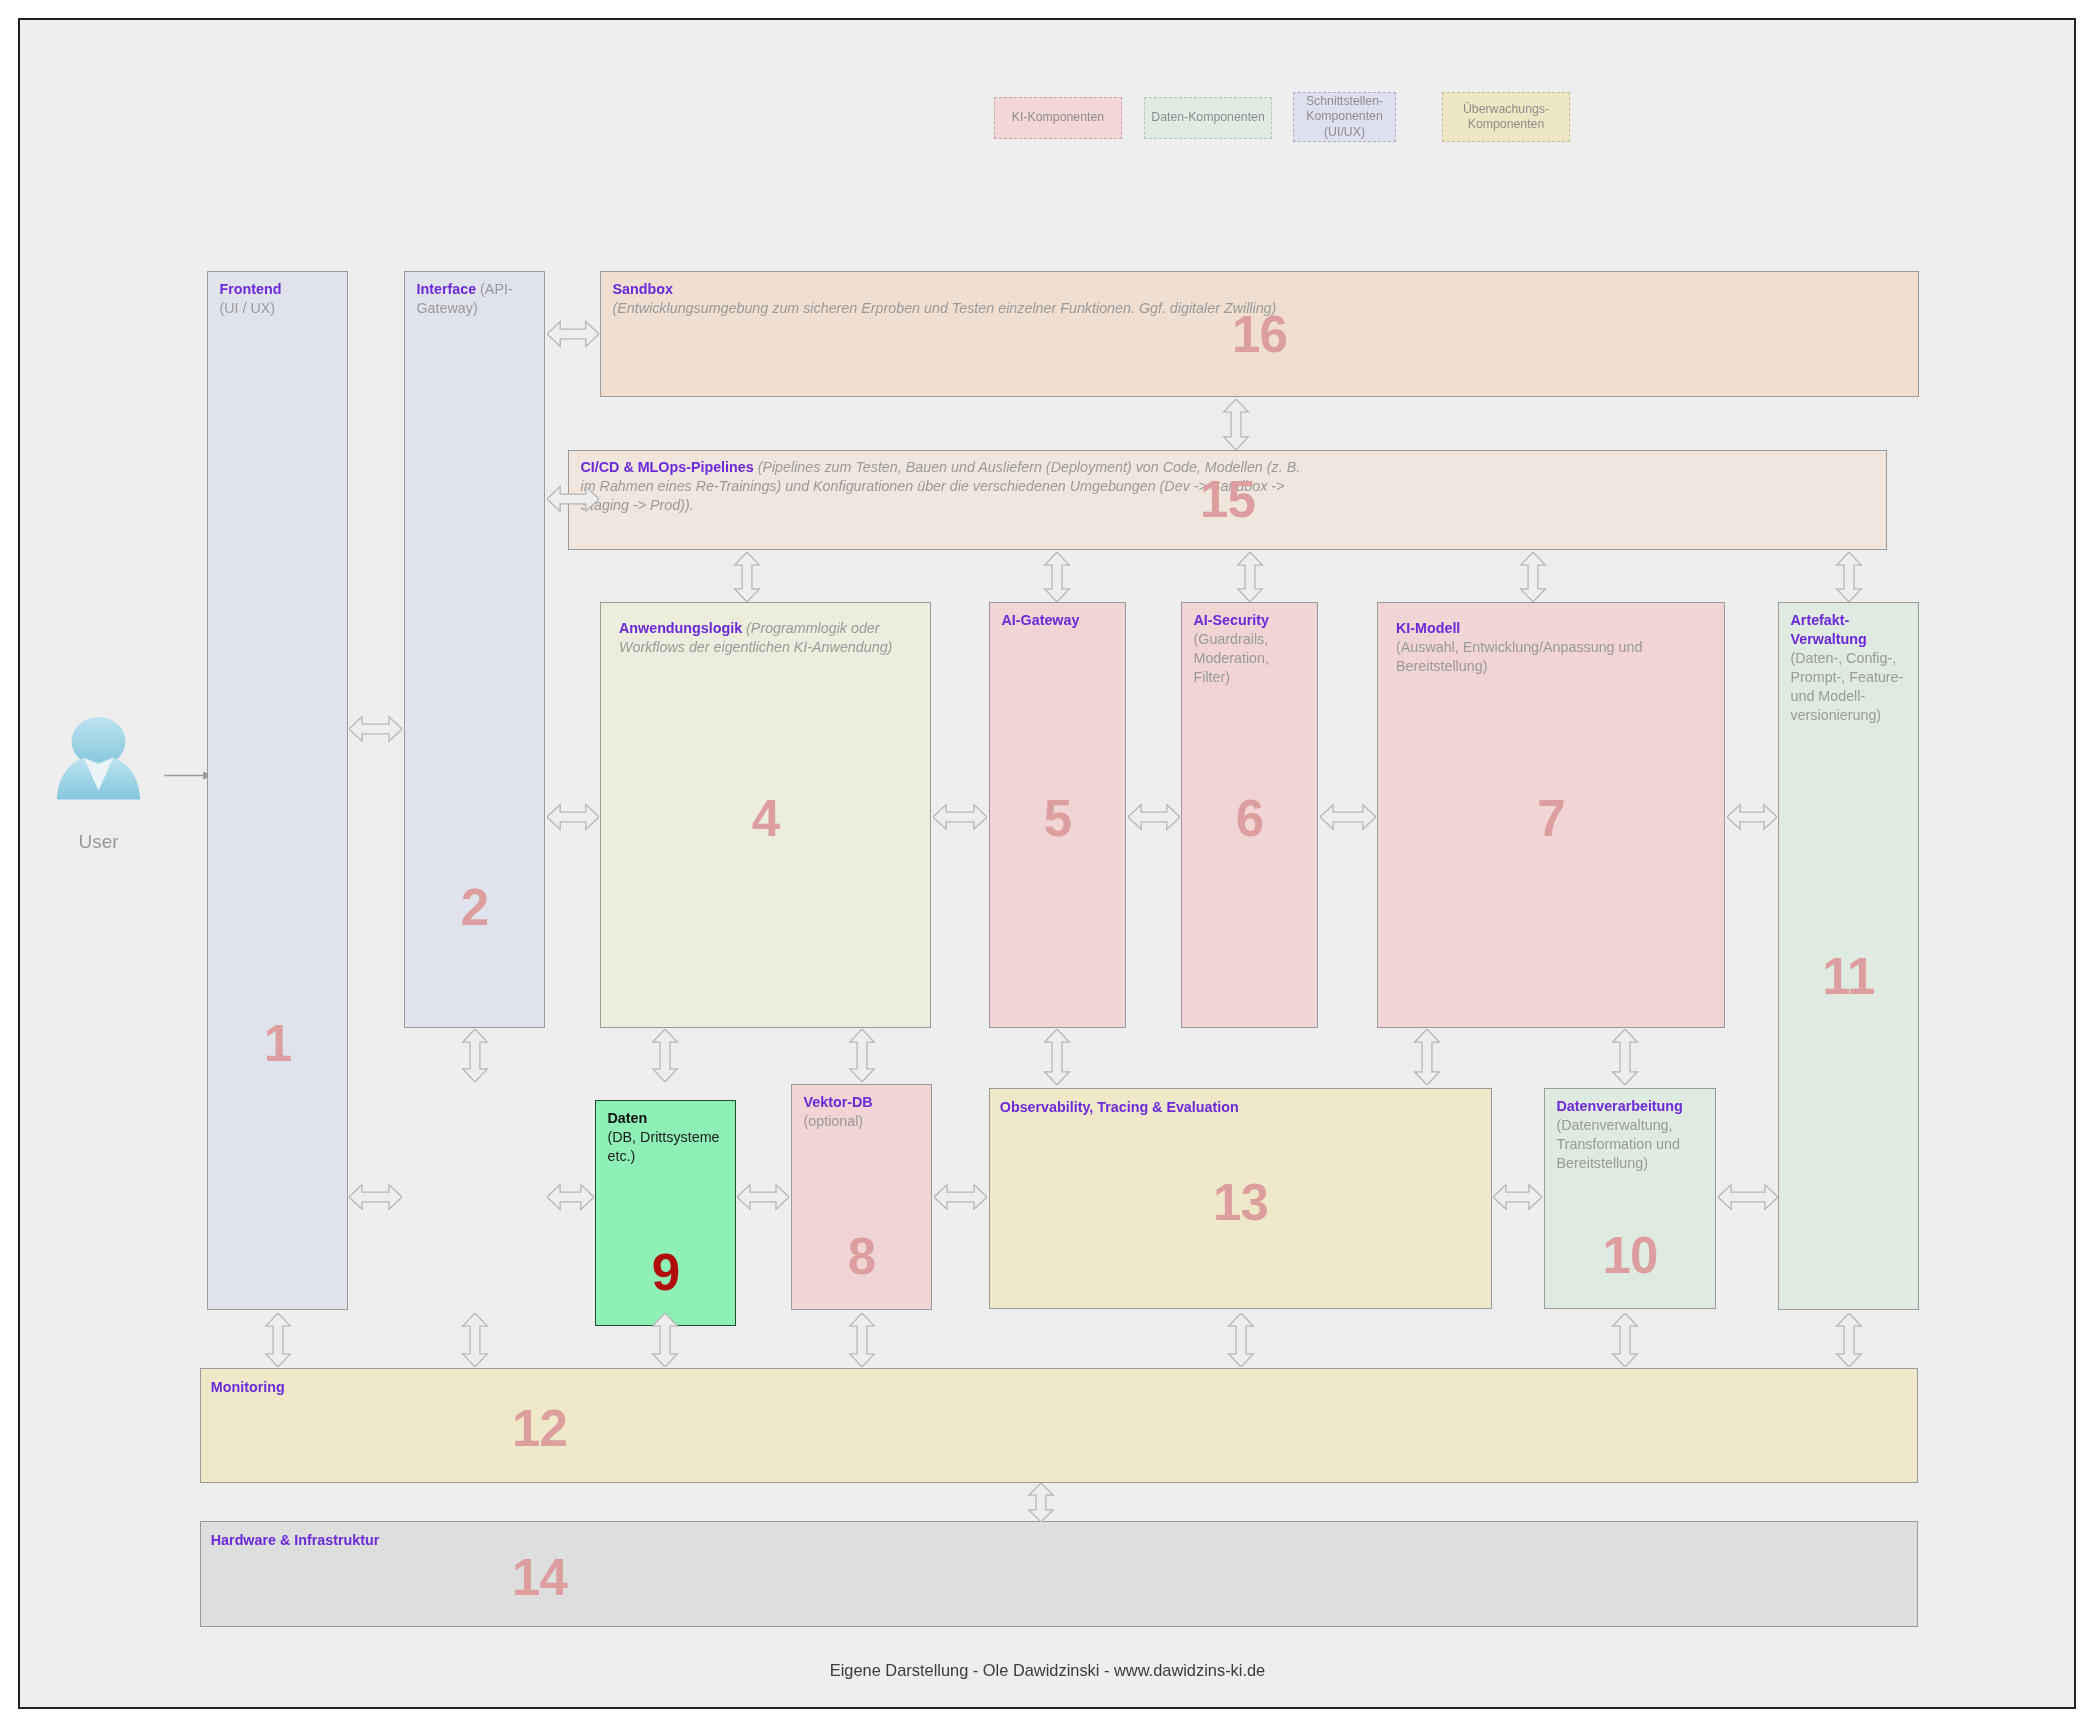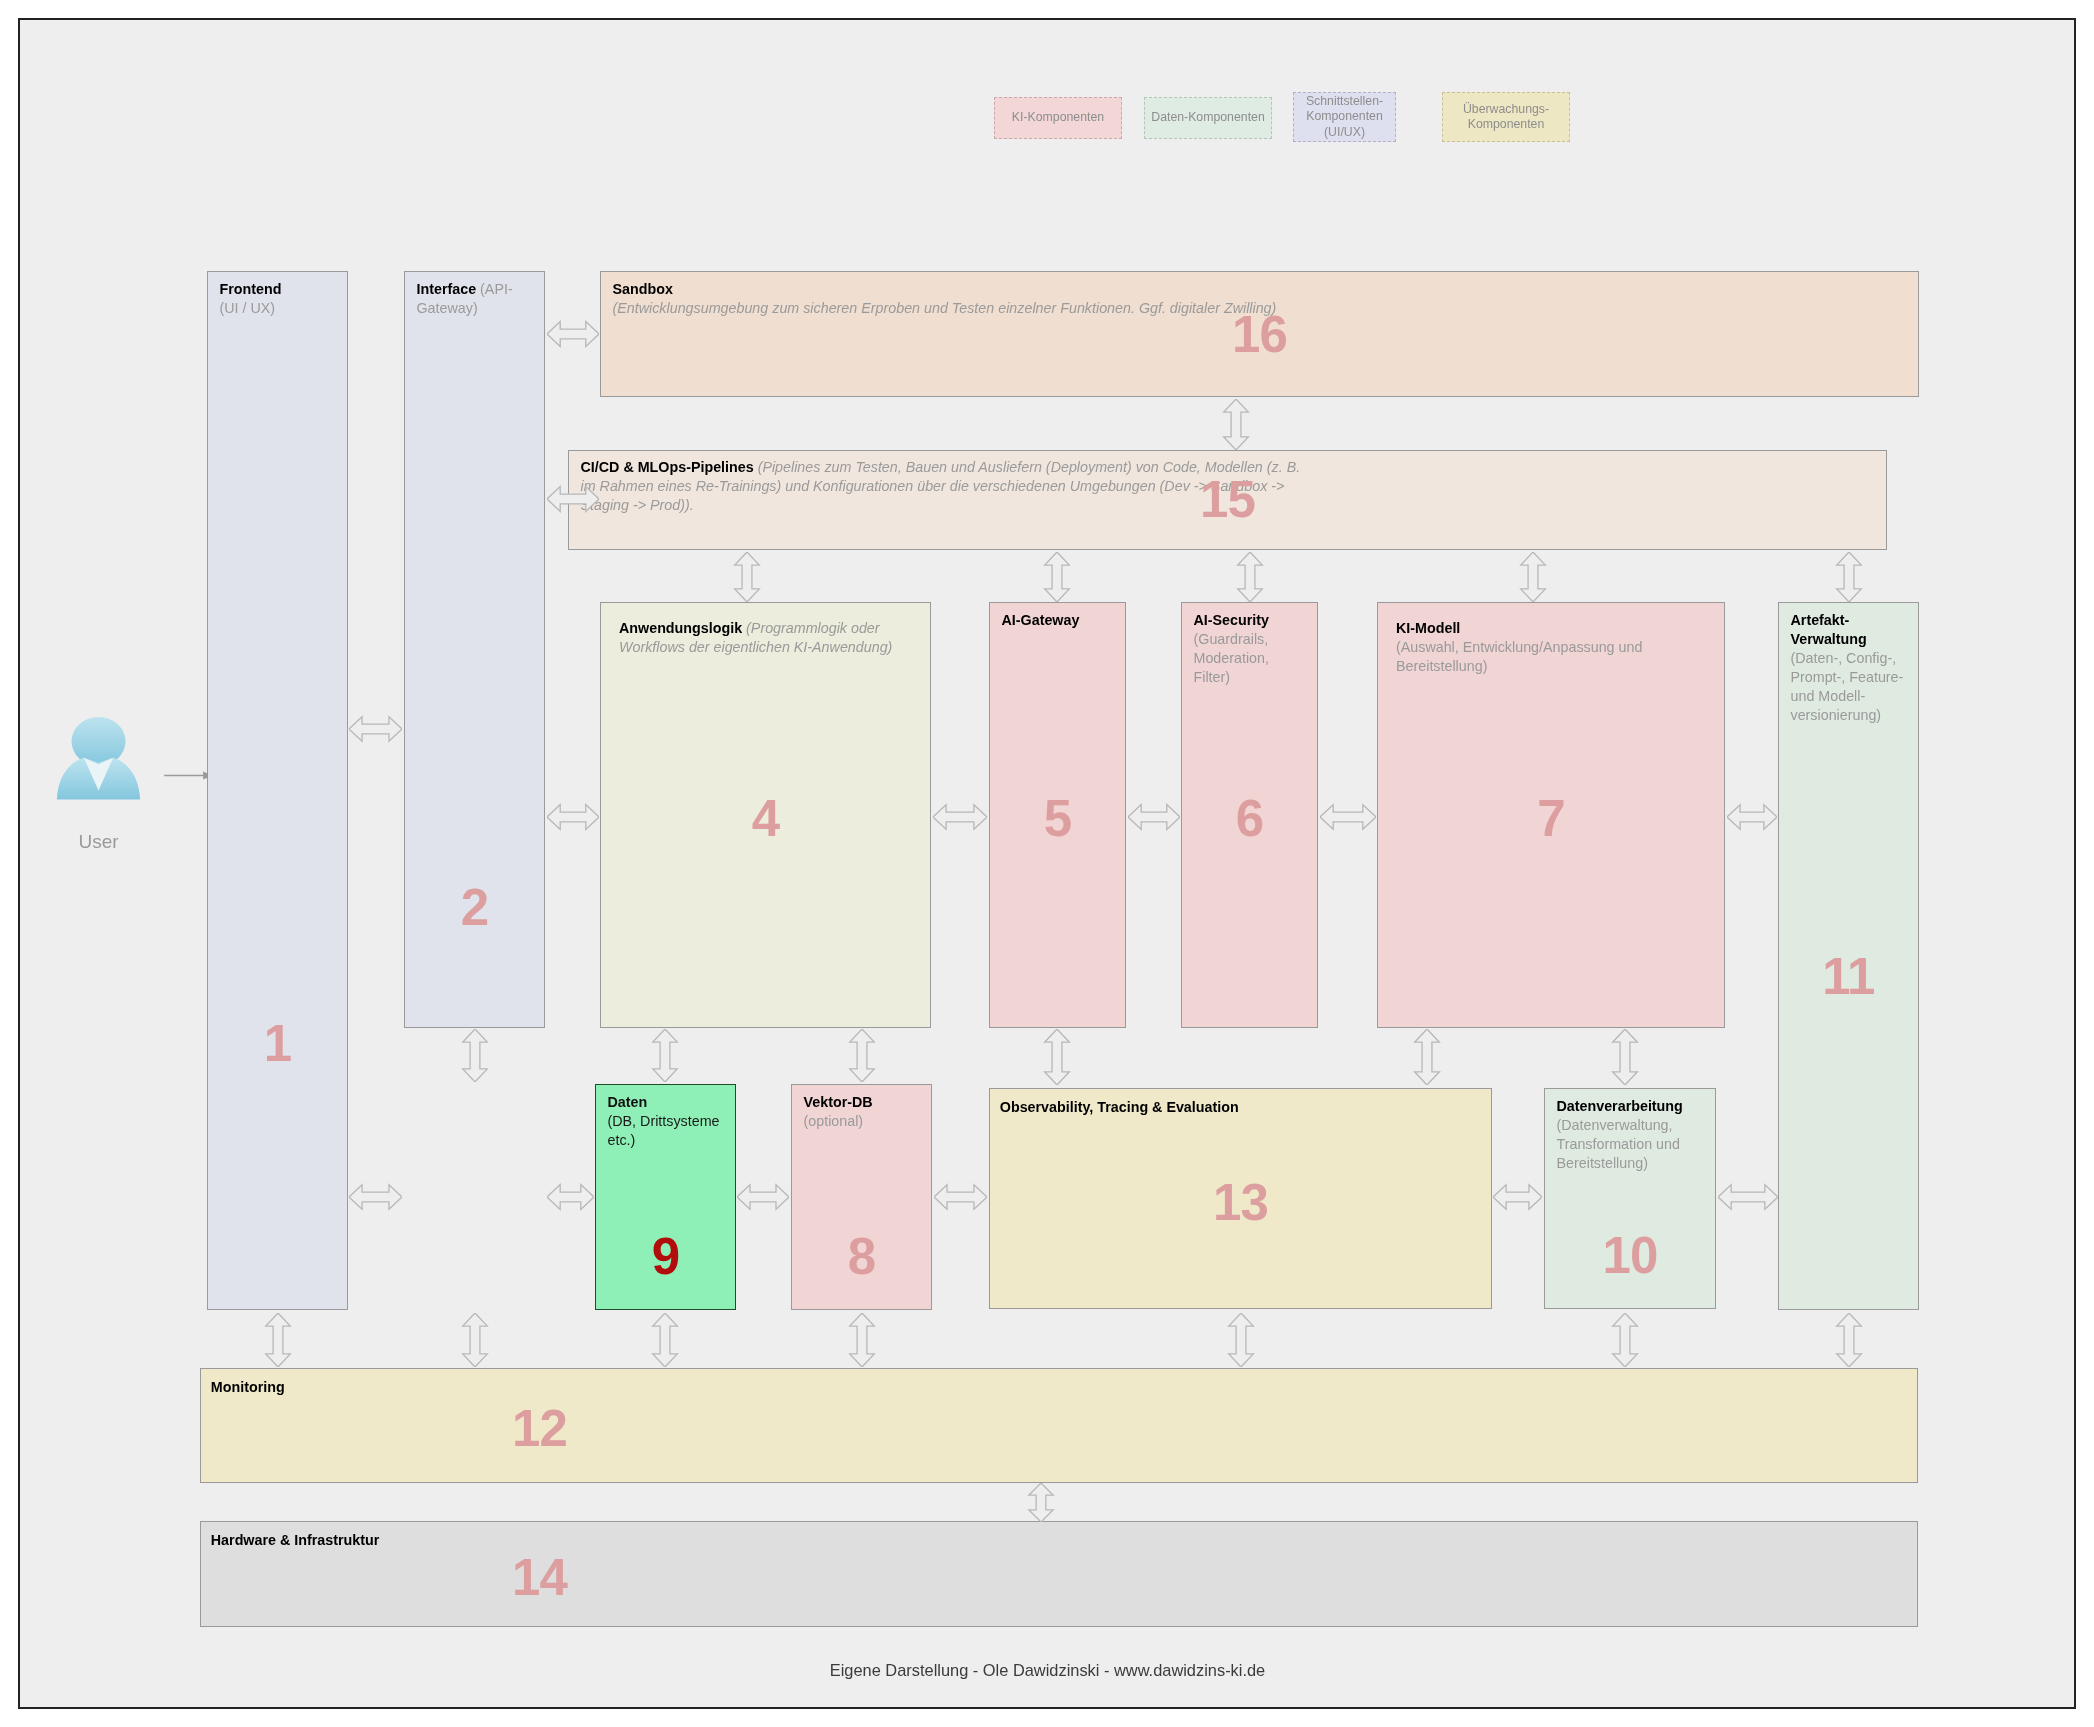--- a/index.html
+++ b/index.html
@@ -61,35 +61,36 @@
   .abox .lbl {
     position: absolute;
     left: 11.5px;
     top: 8.2px;
     right: 8.2px;
     font-size: 14.3px;
     line-height: 1.33;
     color: #9a9a9a;
   }
   .abox .lbl b {
-    color: #000000;
+    color: #6d28d9;
     font-weight: bold;
   }
   .abox .lbl i {
   }
   .abox .num {
     position: absolute;
     font-size: 51px;
     font-weight: bold;
     color: #dc9e9e;
     line-height: 1;
     letter-spacing: -0.8px;
   }
   .abox.highlight {
     border: 1.6px solid #1d4d2b;
+    margin-top: 16px;
   }
   .abox.highlight .lbl {
     color: #1a1a1a;
   }
   .abox.highlight .lbl b { color: #111111; }
   .abox.highlight .num {
     color: #b10d0d;
   }
   
   .arrow {

